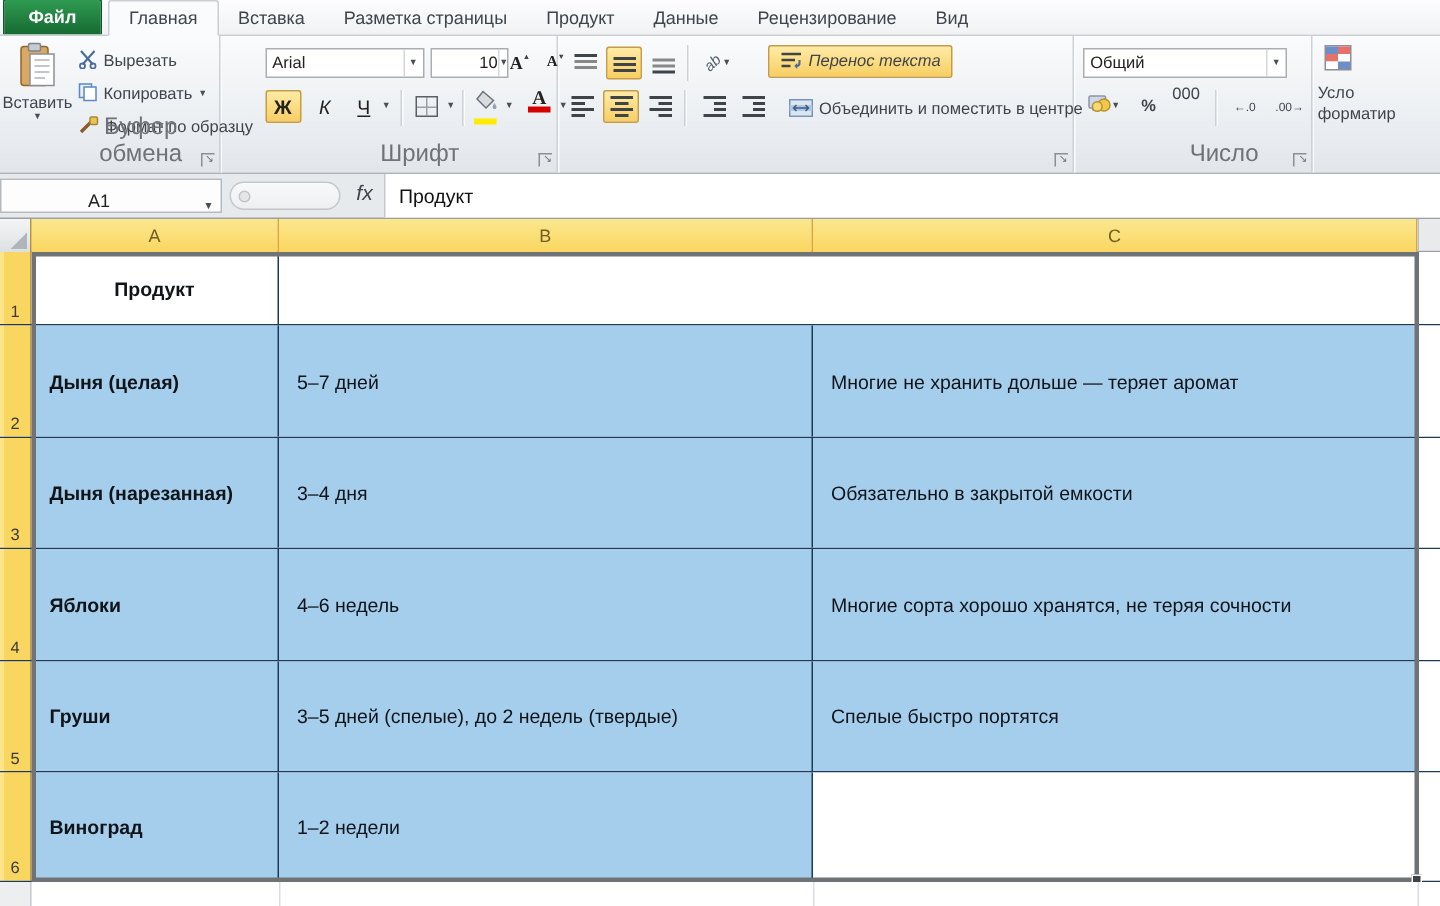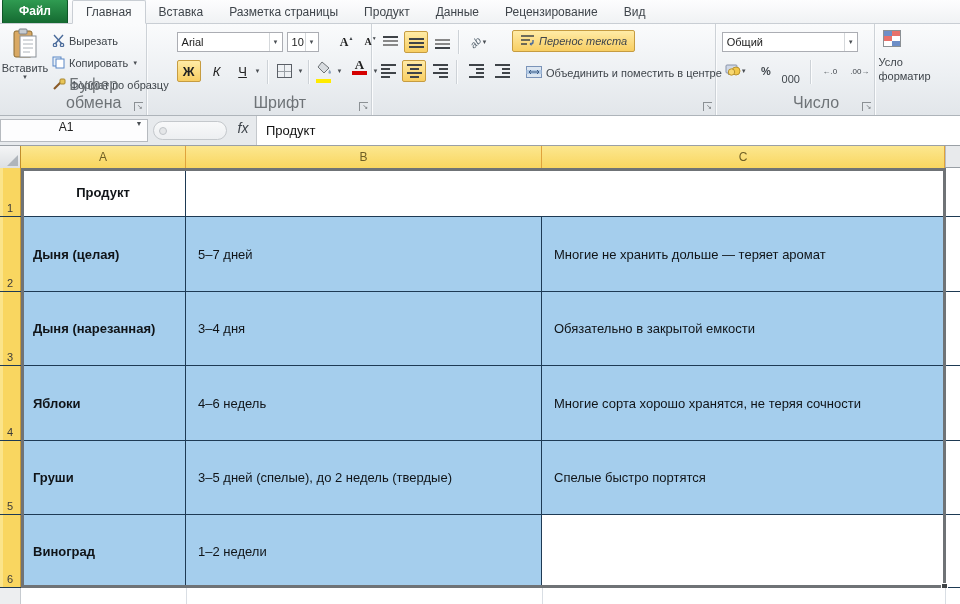--- a/index.html
+++ b/index.html
@@ -65,21 +65,21 @@
   .numtxt{font-size:11px;font-weight:bold;color:#3F454B;}
   .decsm{font-size:8px;color:#3F454B;line-height:9px;text-align:center;}
 
   
   .cfgrid{display:grid;grid-template-columns:8px 8px;grid-auto-rows:5px;border:1px solid #8B9094;width:18px;}
   .cfgrid i{display:block;}
   .cf-text{font-size:11px;color:#3F454B;line-height:13px;}
 
   
   .fbar{position:absolute;left:0;top:116px;width:960px;height:30px;background:#E7EAED;border-bottom:1px solid #9AA0A6;}
-  .namebox{position:absolute;left:0;top:3px;width:148px;height:23px;background:#FDFDFE;border:1px solid #B6BABF;display:flex;align-items:flex-start;}
+  .namebox{position:absolute;left:0;top:3px;width:148px;height:23px;background:#FDFDFE;border:1px solid #B6BABF;display:flex;align-items:flex-end;}
   .namebox .nv{flex:1;text-align:center;font-size:12px;color:#222;}
   .namebox .na{width:16px;font-size:7px;color:#4A4F54;text-align:center;}
   .pill{position:absolute;left:153px;top:5px;width:74px;height:19px;border:1px solid #C4C8CC;border-radius:10px;background:linear-gradient(#F8F9FA,#EDEFF1);}
   .pill .dot{position:absolute;left:5px;top:5px;width:8px;height:8px;border-radius:50%;background:#E4E6E8;border:1px solid #C0C4C8;}
   .fx{position:absolute;left:232px;top:4px;width:22px;height:21px;font-family:"Liberation Serif",serif;font-style:italic;font-size:14px;color:#3F454B;text-align:center;}
   .fcontent{position:absolute;left:256px;top:0;width:704px;height:29px;background:#fff;border-left:1px solid #C4C8CC;display:flex;align-items:center;font-size:13px;color:#111;padding-left:9px;}
 
   
   .sheet{position:absolute;left:0;top:146px;width:960px;height:458px;background:#fff;}
   .colheads{position:absolute;left:0;top:0;height:22px;width:960px;display:flex;border-bottom:1px solid #989EA4;}
@@ -166,21 +166,21 @@
       </div>
       <div class="glabel">Буфер обмена</div>
       <div class="launcher">↘</div>
     </div>
 
     <div class="rgroup" style="width:240px;">
       <div class="combo" style="left:30px;top:8px;width:106px;height:20px;">
         <span class="cv">Arial</span>
         <span class="ca">▼</span>
       </div>
-      <div class="combo" style="left:140px;top:8px;width:32px;height:20px;">
+      <div class="combo" style="left:140px;top:8px;width:52px;height:20px;padding-left:28px;">
         <span class="cv">10</span>
         <span class="ca">▼</span>
       </div>
       <div class="icbox" style="left:188px;top:7px;">
           <span class="biga">A</span>
           <span style="font-size:5px;color:#3F4449;margin-bottom:8px;">▲</span>
         </div>
       <div class="icbox" style="left:212px;top:7px;">
           <span class="biga" style="font-size:10px;">A</span>
           <span style="font-size:5px;color:#3F4449;margin-bottom:8px;">▼</span>
@@ -290,21 +290,21 @@
               <rect x="1" y="2" width="11" height="8" rx="1" fill="#CFD8E8" stroke="#8A94A8"></rect>
               <circle cx="11" cy="8" r="4" fill="#F2C84B" stroke="#B8922F"></circle>
               <circle cx="6.5" cy="9" r="3.2" fill="#F7D873" stroke="#B8922F"></circle>
             </svg>
         </span>
         <span class="mini-arrow">▼</span>
       </div>
       <div class="icbox" style="left:40px;top:36px;width:20px;">
           <span class="numtxt">%</span>
         </div>
-      <div class="icbox" style="left:62px;top:44px;width:26px;">
+      <div class="icbox" style="left:62px;top:28px;width:26px;">
           <span class="numtxt" style="font-weight:normal;">000</span>
         </div>
       <span class="sep" style="left:94px;top:36px;"></span>
       <div class="icbox" style="left:100px;top:36px;width:28px;">
           <span class="decsm">←.0</span>
         </div>
       <div class="icbox" style="left:130px;top:36px;width:28px;">
           <span class="decsm">.00→</span>
         </div>
       <div class="glabel">Число</div>

